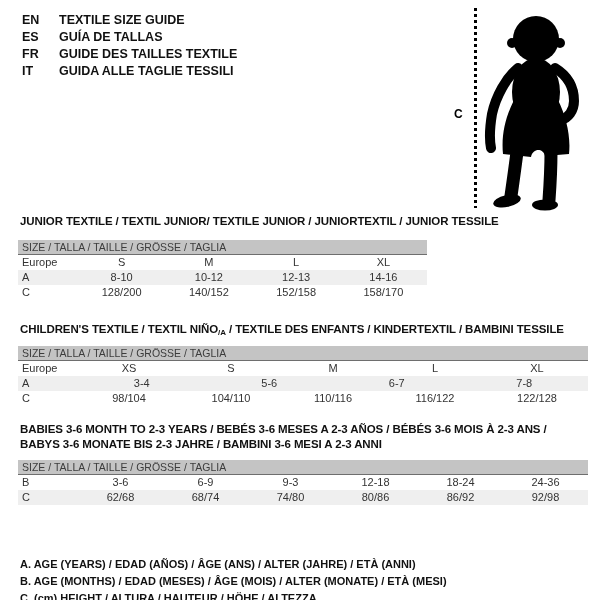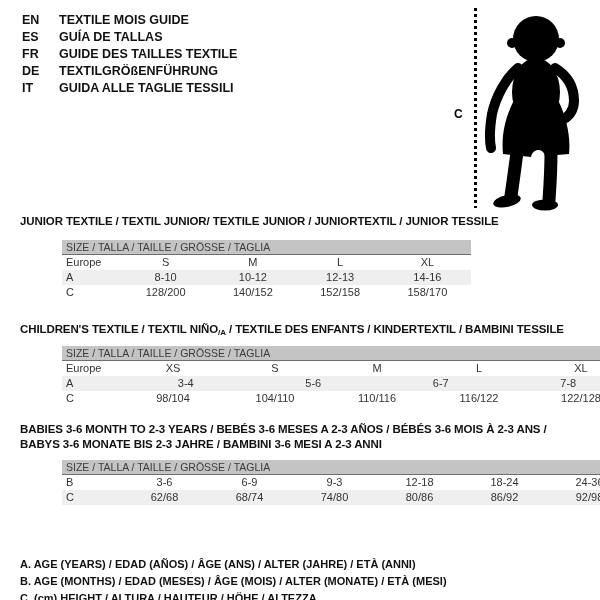--- a/index.html
+++ b/index.html
@@ -17,21 +17,21 @@
     background:repeating-linear-gradient(180deg,#000 0 3px,transparent 3px 6px);
   }
   .measure-label{position:absolute;left:454px;top:107px;font-weight:bold;font-size:12px;color:#000;}
   .baby{position:absolute;left:484px;top:8px;width:102px;height:204px;}
   .baby *{fill:#000;}
   .baby .stroke{fill:none;stroke:#000;stroke-linecap:round;}
   
   .sec-title{position:absolute;left:20px;font-size:11.5px;font-weight:bold;line-height:15px;color:#111;letter-spacing:-0.1px;}
   .sub{font-size:8px;vertical-align:-2px;}
   
-  .size-table{position:absolute;left:18px;margin-left:44px;}
+  .size-table{position:absolute;left:18px;}
   .w-narrow{width:409px;}
   .w-wide{width:570px;}
   .sizebar{
     height:14px;line-height:14px;background:#c4c4c4;border-bottom:1px solid #6e6e6e;
     color:#3c3c3c;font-size:10.5px;padding-left:4px;
   }
   .trow{display:flex;height:15px;line-height:15px;font-size:11px;color:#333;}
   .trow .lbl{width:56px;padding-left:4px;}
   .trow .c{flex:1;text-align:center;}
   .alt{background:#efefef;}
@@ -40,33 +40,29 @@
   .footnote{height:17px;line-height:17px;}
 </style>
 </head>
 <body>
 
 <div class="canvas">
 
   <div class="langs">
     <div class="lang-row">
       <span class="code">EN</span>
-      <span class="title">TEXTILE MOIS GUIDE</span>
+      <span class="title">TEXTILE SIZE GUIDE</span>
     </div>
     <div class="lang-row">
       <span class="code">ES</span>
       <span class="title">GUÍA DE TALLAS</span>
     </div>
     <div class="lang-row">
       <span class="code">FR</span>
       <span class="title">GUIDE DES TAILLES TEXTILE</span>
-    </div>
-    <div class="lang-row">
-      <span class="code">DE</span>
-      <span class="title">TEXTILGRÖßENFÜHRUNG</span>
     </div>
     <div class="lang-row">
       <span class="code">IT</span>
       <span class="title">GUIDA ALLE TAGLIE TESSILI</span>
     </div>
   </div>
 
   <div class="measure-line"></div>
   <div class="measure-label">C</div>
   <svg class="baby" viewBox="0 0 102 204" aria-hidden="true">

